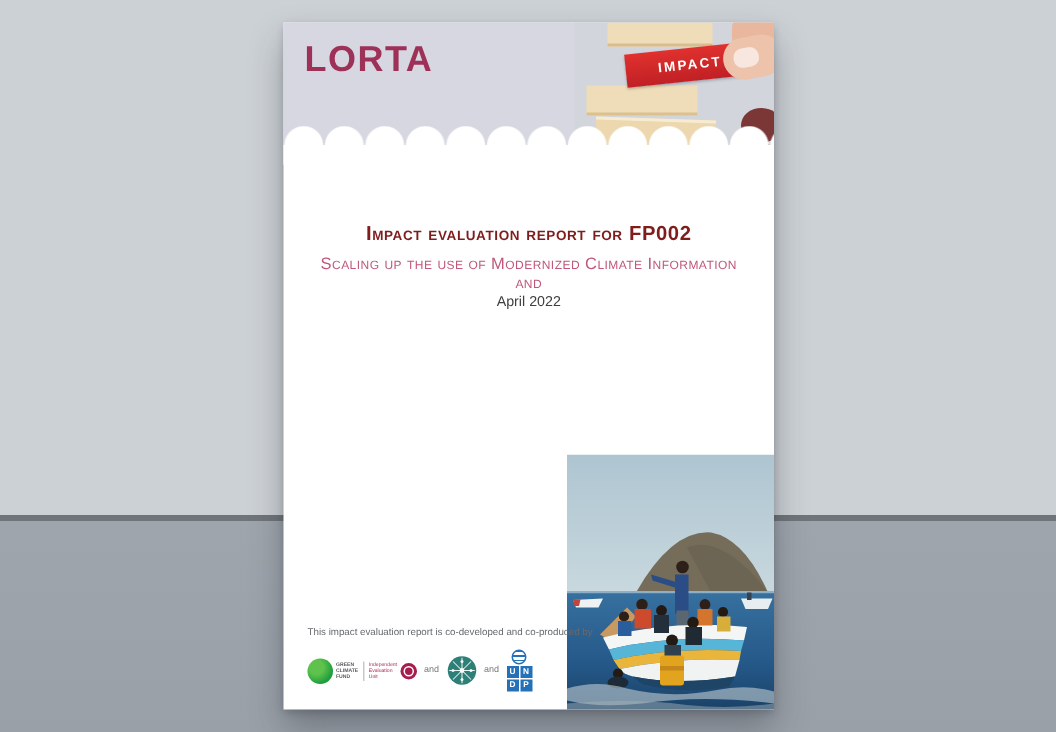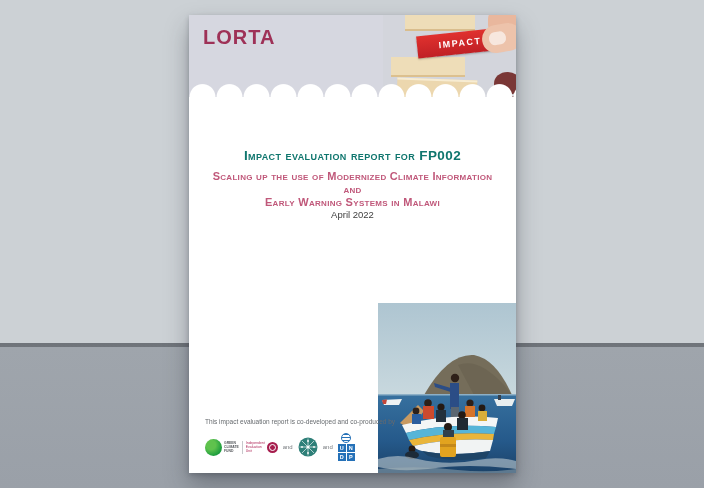--- a/index.html
+++ b/index.html
@@ -13,21 +13,21 @@
   }
   .page {
     position:absolute; left:189px; top:15px; width:327px; height:458px;
     background:#ffffff;
     box-shadow: 0 12px 22px rgba(35,40,50,.35), 0 2px 5px rgba(35,40,50,.25);
   }
   
   .header { position:absolute; top:0; left:0; width:100%; height:95px; background:#d6d7e0; }
   .brand {
     position:absolute; left:14px; top:11px;
-    font-size:20px; font-weight:800; letter-spacing:1px; color:#9e3157;
+    font-size:24px; font-weight:800; letter-spacing:1px; color:#9e3157;
   }
   .blocks-photo {
     position:absolute; top:0; right:0; width:133px; height:95px;
     background:#d3d5dc; overflow:hidden;
   }
   .wood { position:absolute; background:#eeddb8; }
   .wood.b1 { left:22px; top:0; width:70px; height:16px; border-bottom:2px solid #d9bd8d; }
   .wood.b2 { left:8px;  top:42px; width:74px; height:20px; border-bottom:2px solid #dcc08e; }
   .wood.b3 { left:14px; top:64px; width:80px; height:22px; background:#ecd7ae; transform:rotate(2deg); border-top:2px solid #f7ecd2; }
   .wood.b4 { left:2px;  top:86px; width:64px; height:12px; background:#f3e4c2; }
@@ -48,24 +48,24 @@
     background-image:
       radial-gradient(circle at 13.5px 13px, #ffffff 12.4px, rgba(255,255,255,0) 13.4px),
       linear-gradient(to bottom, rgba(255,255,255,0) 13px, #ffffff 13px);
     background-size: 27px 26px, 100% 100%;
     background-repeat: repeat-x, no-repeat;
   }
   
   .title-block { margin-top:133px; text-align:center; padding:0 18px; }
   .title {
     font-variant: small-caps; font-weight:600; font-size:13.5px;
-    color:#0f766e; letter-spacing:0.4px;
+    color:#7f1d1d; letter-spacing:0.4px;
   }
   .subtitle {
-    margin-top:7px; font-variant: small-caps; font-weight:700; font-size:11px;
+    margin-top:7px; font-variant: small-caps; font-weight:400; font-size:11px;
     line-height:13px; color:#c0587a; letter-spacing:0.3px;
   }
   .date { font-size:9.5px; color:#3e3e3e; }
   
   .boat-photo { position:absolute; right:0; bottom:0; width:138px; height:170px; }
   .boat-photo svg { display:block; }
   
   .footer { position:absolute; left:16px; bottom:12px; width:170px; }
   .credit { font-size:6.5px; color:#666a6e; white-space:nowrap; }
   .logo-row { margin-top:8px; display:flex; align-items:center; gap:5px; }
@@ -118,21 +118,20 @@
         <div class="knuckle2"></div>
       </div>
 
       <div class="scallop"></div>
     </div>
 
     <div class="title-block">
       <div class="title">Impact evaluation report for FP002</div>
       <div class="subtitle">
         <span>Scaling up the use of Modernized Climate Information and</span><br>
-        <span>Early Warning Systems in Malawi</span>
       </div>
       <div class="date">April 2022</div>
     </div>
 
     <div class="boat-photo">
       <svg width="138" height="170" viewBox="0 0 138 170">
         <defs>
           <linearGradient id="sky" x1="0" y1="0" x2="0" y2="1">
             <stop offset="0" stop-color="#aec5d1"></stop>
               <stop offset="1" stop-color="#c8d8de"></stop>

